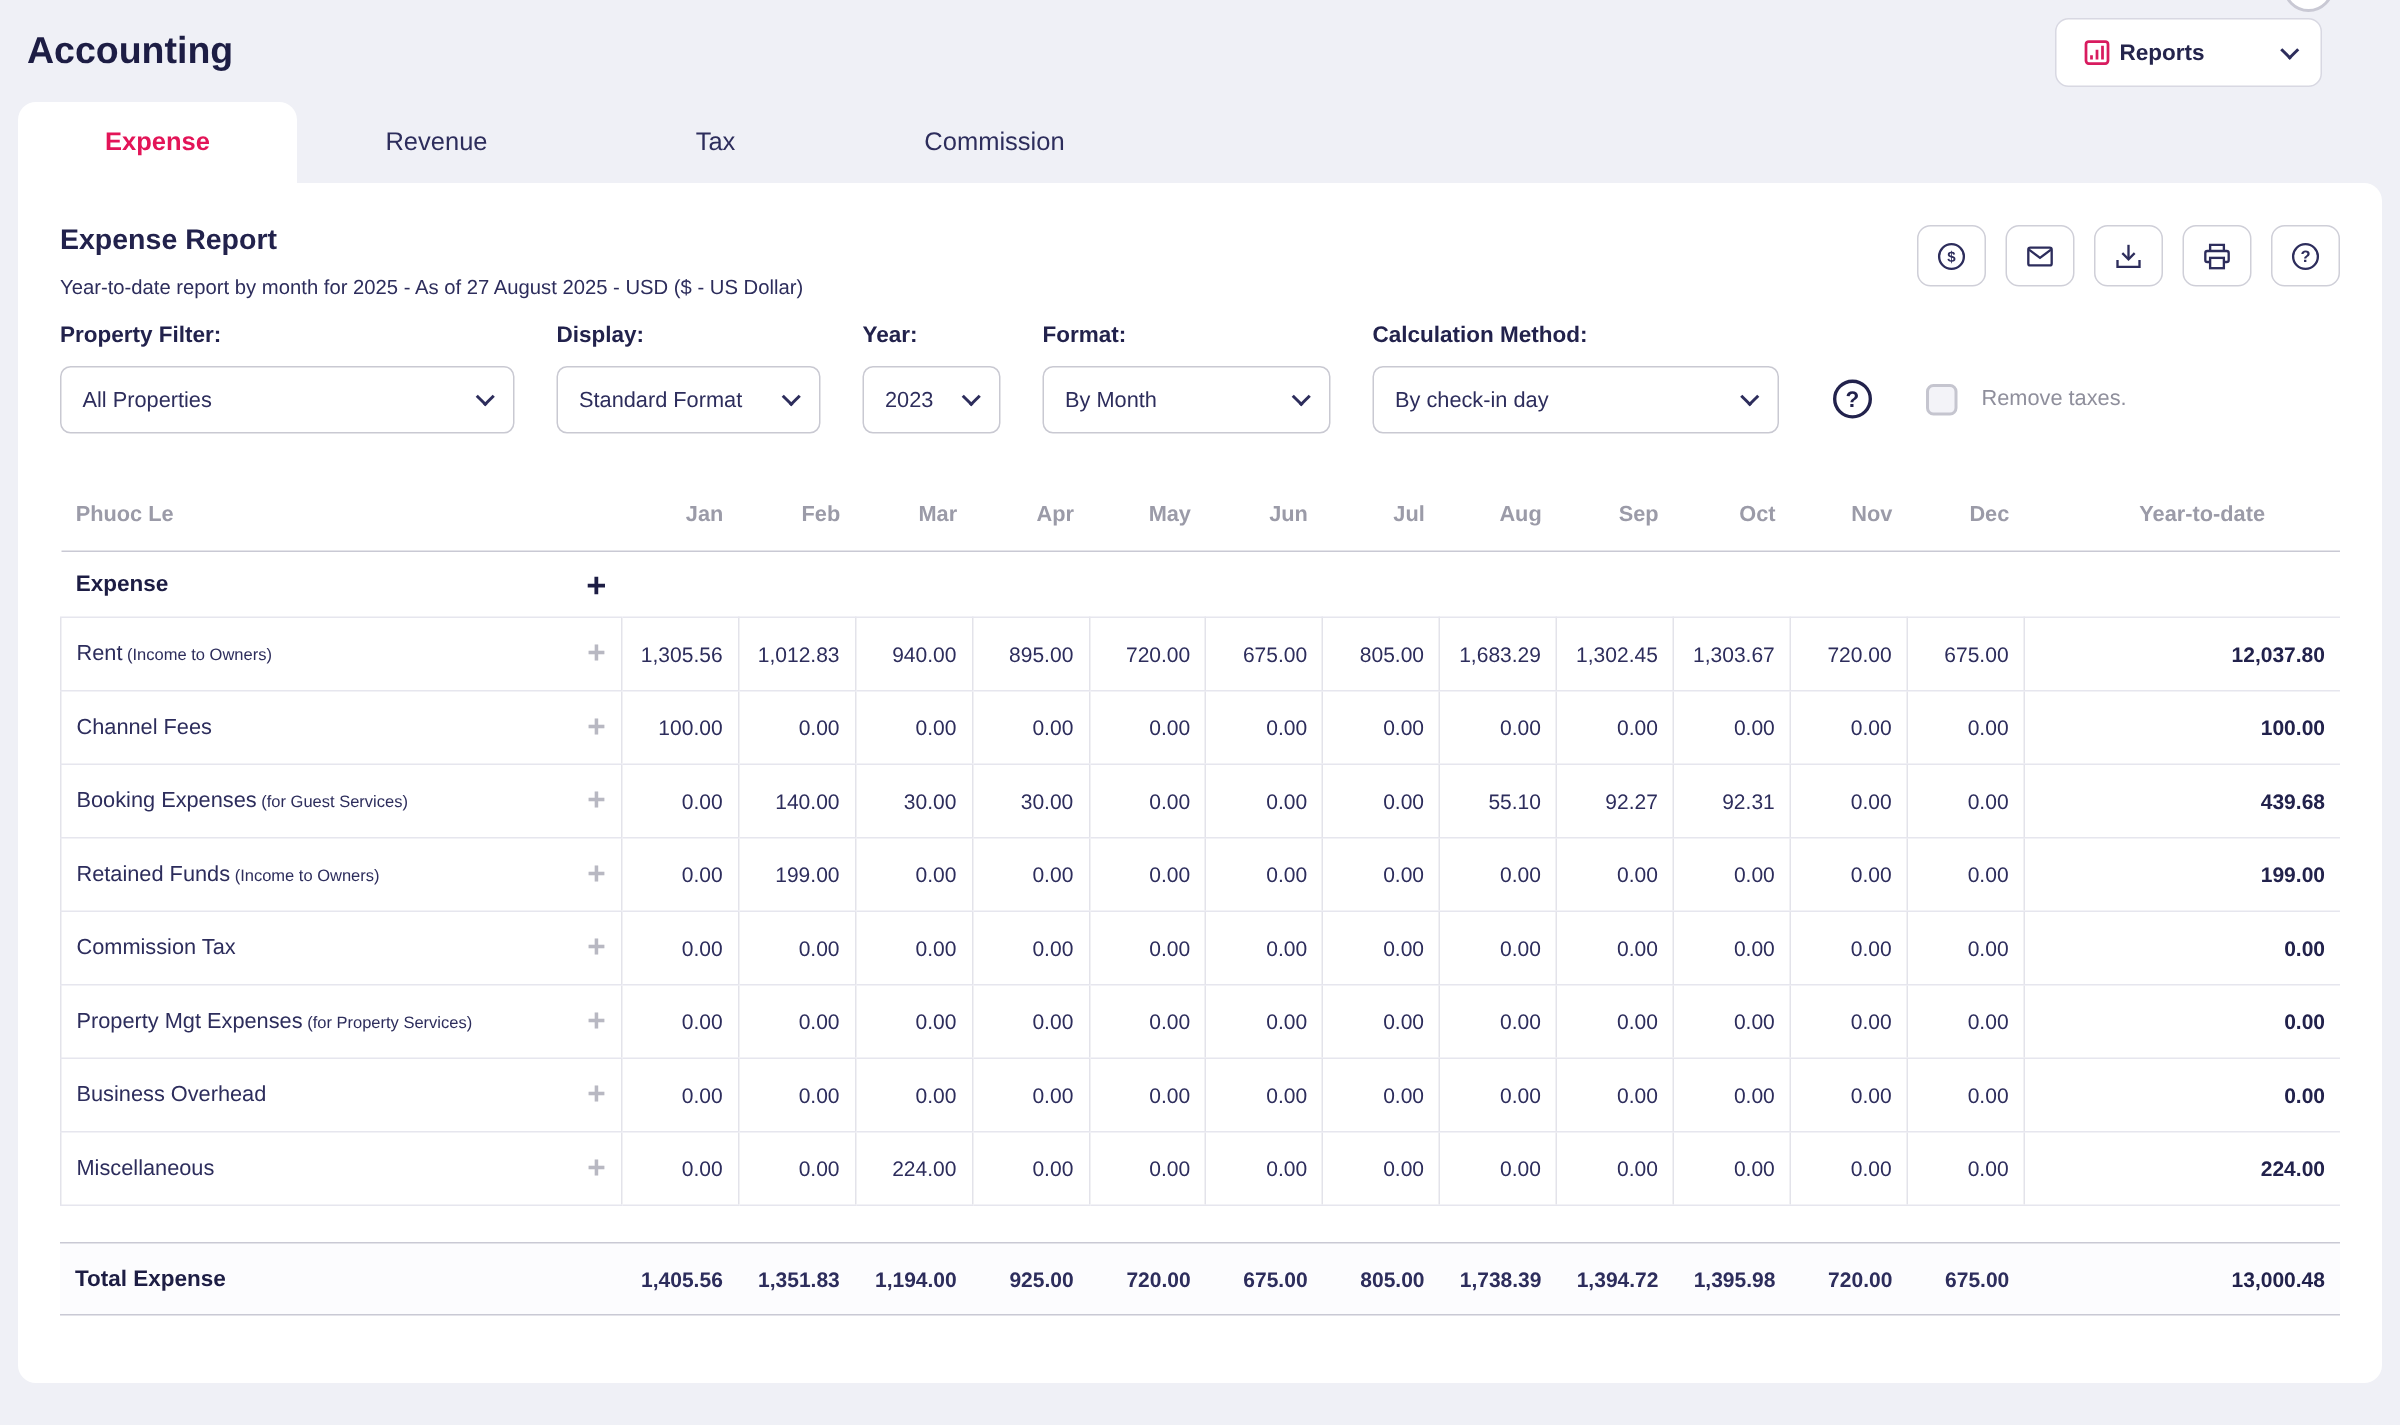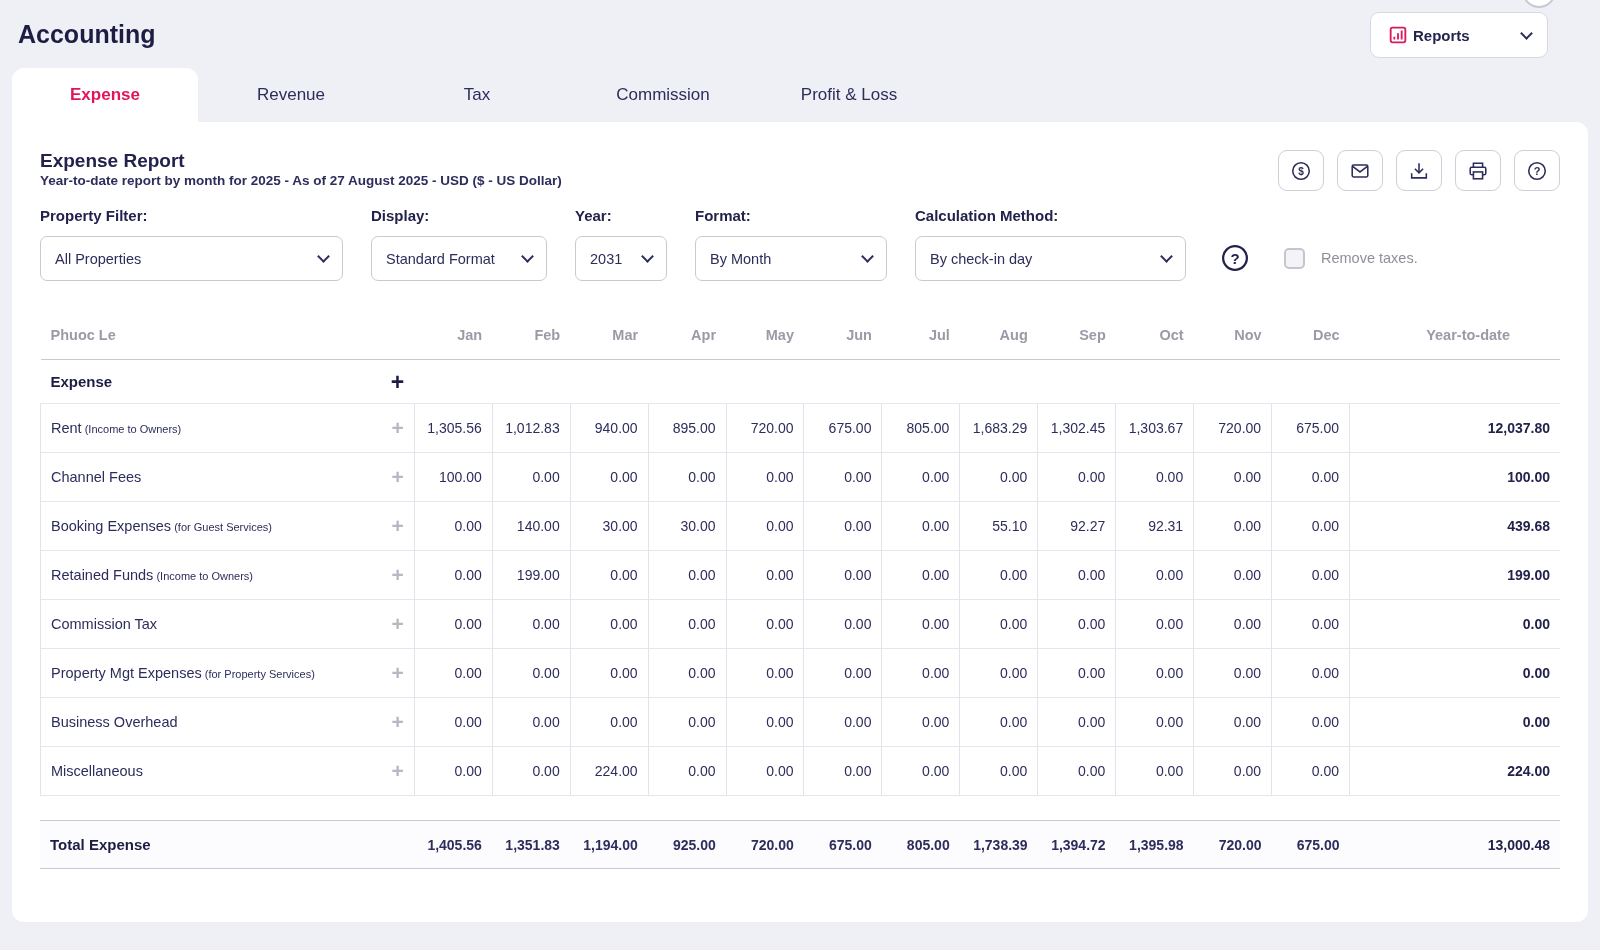--- a/index.html
+++ b/index.html
@@ -17,21 +17,21 @@
 
   
   .tabs{display:flex;margin:6px 12px 0 12px}
   .tab{min-width:186px;text-align:center;padding:17px 10px;font-size:17px;color:#2d2d5c;cursor:pointer}
   .tab.active{background:#fff;border-radius:12px 12px 0 0;color:#e31558;font-weight:bold}
 
   
   .card{margin:0 12px;background:#fff;border-radius:0 12px 12px 12px;padding:28px 28px 30px 28px;min-height:800px}
   .card-head{display:flex;justify-content:space-between;align-items:flex-start}
   .report-title{font-size:19px;font-weight:bold;color:#22224c}
-  .report-subtitle{font-size:13.5px;font-weight:bold;color:#2d2d5c;margin-top:1px}
+  .report-subtitle{font-size:13.5px;font-weight:normal;color:#2d2d5c;margin-top:12px}
   .action-icons{display:flex;gap:13px}
   .abtn{width:46px;height:41px;border:1px solid #cfcfd8;border-radius:9px;background:#fff;display:flex;align-items:center;justify-content:center;cursor:pointer;color:#2d2d5c}
   .abtn svg{width:22px;height:22px}
 
   
   .filters-row{display:flex;align-items:flex-end;margin-top:16px}
   .filters-list{display:flex;gap:28px}
   .flabel{font-size:15px;font-weight:bold;color:#22224c;margin-bottom:12px}
   .select{height:45px;border:1px solid #c9c9d2;border-radius:7px;display:flex;align-items:center;justify-content:space-between;padding:0 14px;font-size:14.5px;color:#2d2d5c;cursor:pointer;background:#fff}
   .filters-list .filter:nth-child(1) .select{width:303px}
@@ -87,21 +87,20 @@
     <span>Reports</span>
     <span class="chev"></span>
   </div>
 </div>
 
 <div class="tabs" id="tabs">
     <div class="tab active">Expense</div>
     <div class="tab">Revenue</div>
     <div class="tab">Tax</div>
     <div class="tab">Commission</div>
-    <div class="tab">Profit &amp; Loss</div>
   </div>
 
 <div class="card">
   <div class="card-head">
     <div>
       <div class="report-title">Expense Report</div>
       <div class="report-subtitle">Year-to-date report by month for 2025 - As of 27 August 2025 - USD ($ - US Dollar)</div>
     </div>
     <div class="action-icons">
       <div class="abtn">
@@ -151,21 +150,21 @@
         <div class="filter">
           <div class="flabel">Display:</div>
           <div class="select">
             <span class="sval">Standard Format</span>
             <span class="chev"></span>
           </div>
         </div>
         <div class="filter">
           <div class="flabel">Year:</div>
           <div class="select">
-            <span class="sval">2031</span>
+            <span class="sval">2023</span>
             <span class="chev"></span>
           </div>
         </div>
         <div class="filter">
           <div class="flabel">Format:</div>
           <div class="select">
             <span class="sval">By Month</span>
             <span class="chev"></span>
           </div>
         </div>

